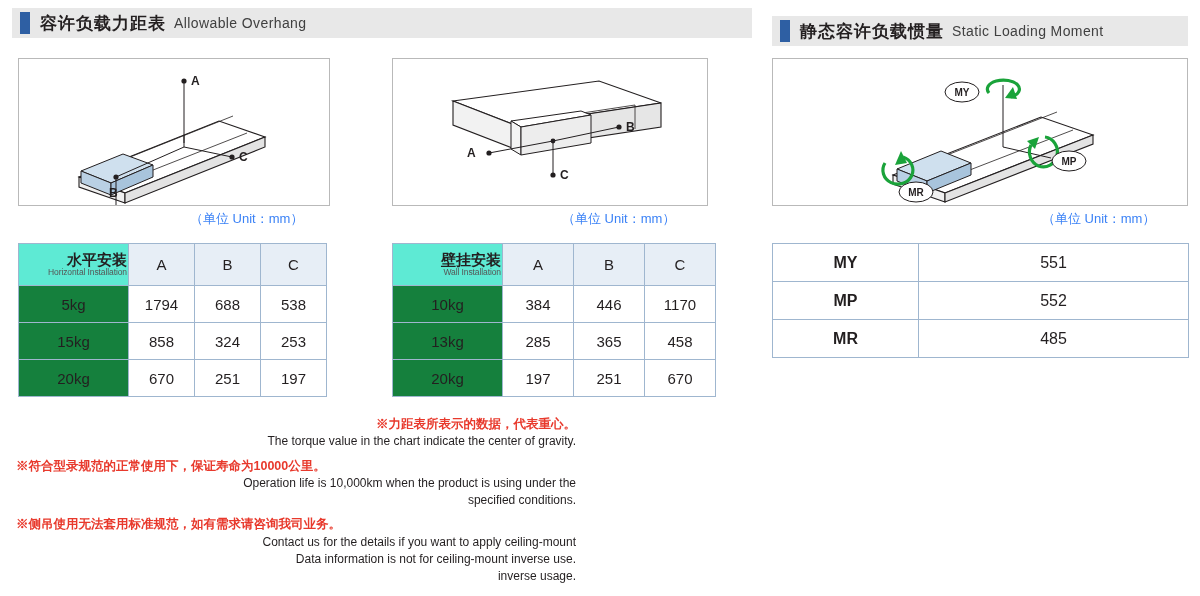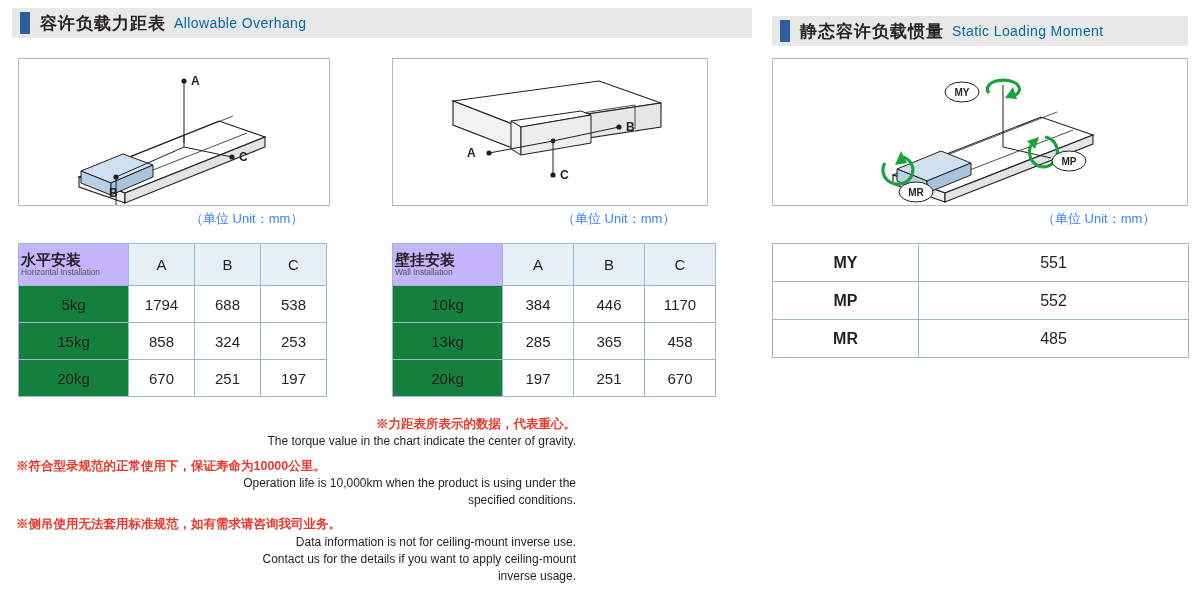--- a/index.html
+++ b/index.html
@@ -24,21 +24,21 @@
   .sec-head .bluebar {
     width: 10px; height: 22px; background: #2e5fa3;
     margin-left: 8px; margin-right: 10px;
     flex: 0 0 auto;
   }
   .sec-head .cn {
     font-size: 17px; font-weight: bold; letter-spacing: 1px;
     color: #231f20; white-space: nowrap;
   }
   .sec-head .en {
-    font-size: 14px; color: #0369a1; margin-left: 8px;
+    font-size: 14px; color: #404040; margin-left: 8px;
     letter-spacing: 0.4px; white-space: nowrap;
   }
   #head-left  { left: 12px;  top: 8px;  width: 740px; }
   #head-right { left: 772px; top: 16px;  width: 416px; }
 
   
   .figbox {
     position: absolute;
     border: 1px solid #b9b9b9;
     background: #ffffff;
@@ -66,23 +66,23 @@
     border: 1px solid #9fb6cf;
     text-align: center;
     font-weight: normal;
     color: #231f20;
   }
   table.dt .hdr td, table.dt .hdr th {
     background: #e7eef6;
     height: 42px;
   }
   table.dt .hdr .label-cell {
-    background: #c4b5fd;
-    text-align: left;
-    padding-left: 2px;
+    background: #5eead4;
+    text-align: right;
+    padding-left: 10px;
     line-height: 1.1;
   }
   .label-cn { font-size: 15px; font-weight: bold; display: block; }
   .label-en { font-size: 8.5px; color: #555; display: block; letter-spacing: -0.1px; }
   table.dt tbody td { height: 37px; background: #ffffff; }
   table.dt tbody td.first { background: #15803d; }
 
   #tbl1 { left: 18px;  top: 243px; }
   #tbl1 col.c0 { width: 110px; } #tbl1 col.cx { width: 66px; }
   #tbl2 { left: 392px; top: 243px; }
@@ -345,18 +345,18 @@
 
   <div class="notes">
     <div class="note-cn">※力距表所表示的数据，代表重心。</div>
     <div class="note-en">The torque value in the chart indicate the center of gravity.</div>
 
     <div class="note-cn">※符合型录规范的正常使用下，保证寿命为10000公里。</div>
     <div class="note-en">Operation life is 10,000km when the product is using under the</div>
     <div class="note-en ind">specified conditions.</div>
 
     <div class="note-cn">※侧吊使用无法套用标准规范，如有需求请咨询我司业务。</div>
+    <div class="note-en">Contact us for the details if you want to apply ceiling-mount</div>
     <div class="note-en">Data information is not for ceiling-mount inverse use.</div>
-    <div class="note-en">Contact us for the details if you want to apply ceiling-mount</div>
     <div class="note-en ind">inverse usage.</div>
   </div>
 
 </div>
 
 </body></html>

